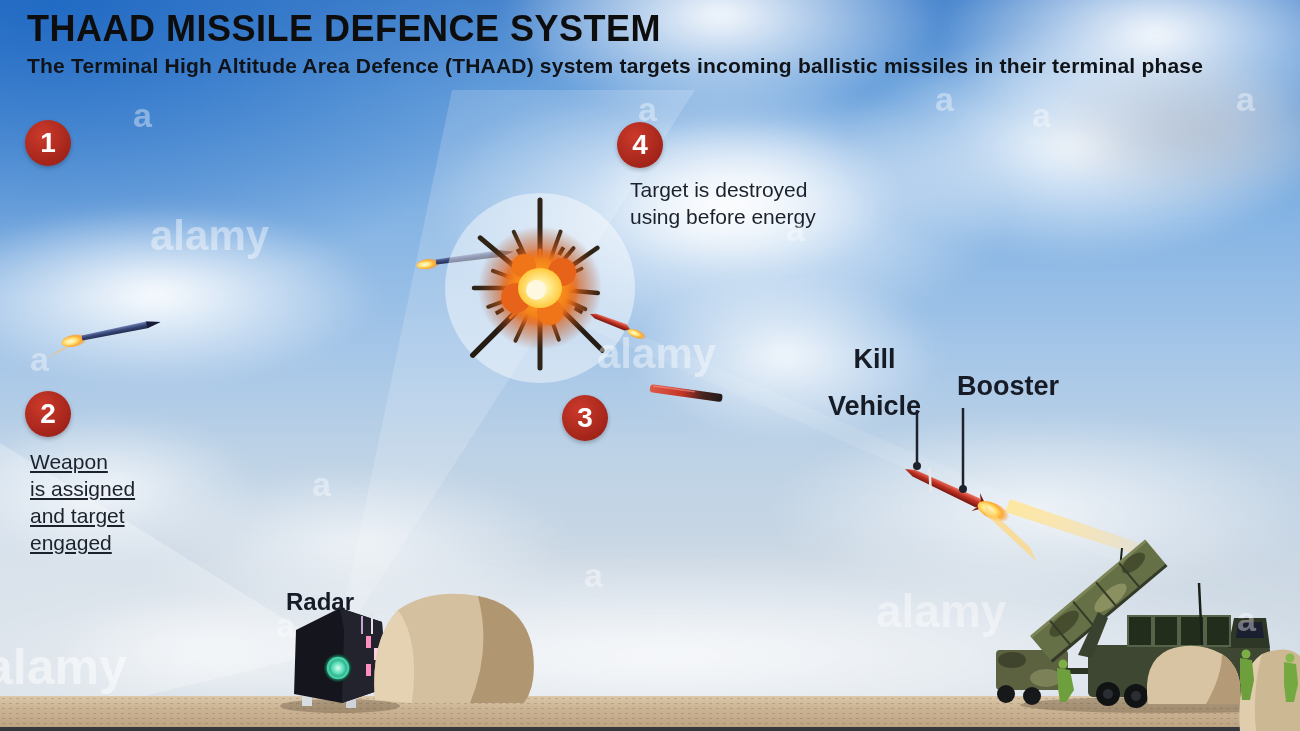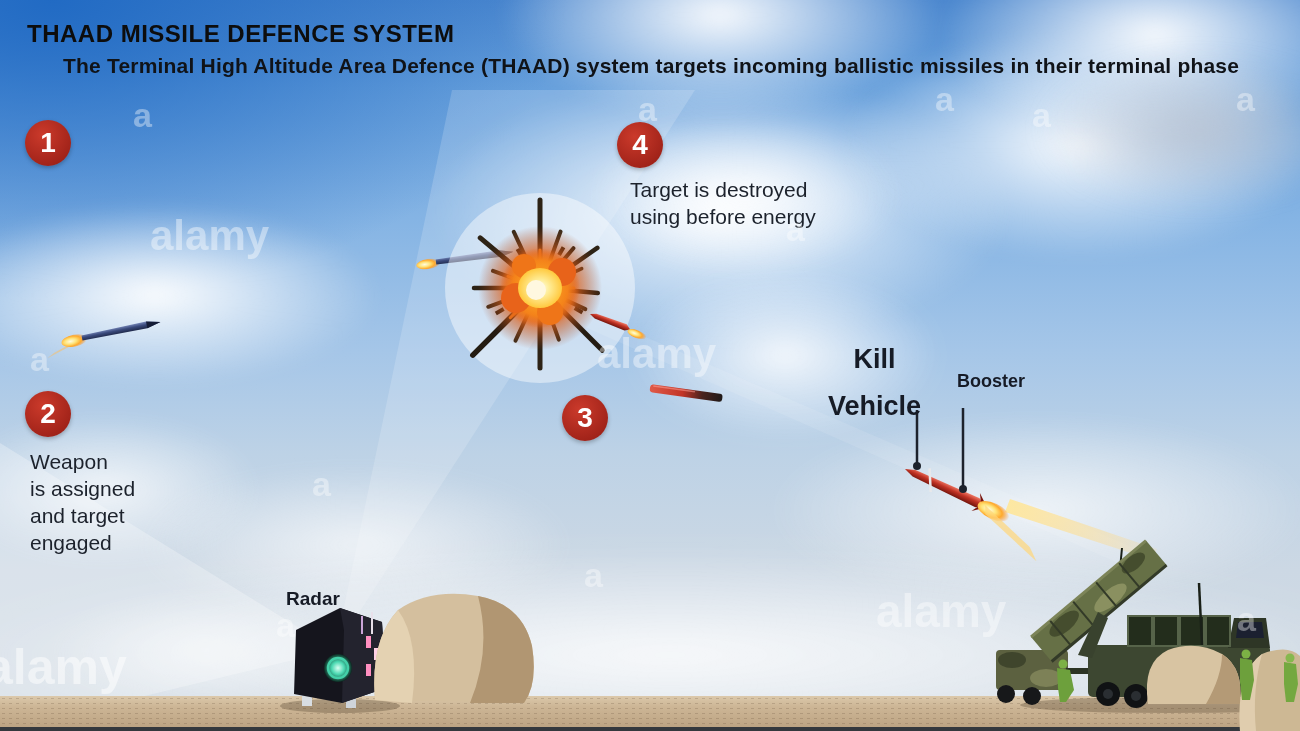--- a/index.html
+++ b/index.html
@@ -40,40 +40,40 @@
   
   .ground{left:0;top:696px;width:1300px;height:35px;
     background:linear-gradient(180deg,#dcc9ab 0%,#cdb696 30%,#b9a07f 100%);}
   .ground:after{content:"";position:absolute;inset:0;
     background-image:radial-gradient(rgba(92,72,50,.22) 1px,transparent 1.4px);
     background-size:7px 5px;}
   .bottom-bar{left:0;top:727px;width:1300px;height:4px;background:#34383d;}
   
   svg.scene{left:0;top:0;}
   
-  .title{left:27px;top:20px;font-size:24px;font-weight:bold;color:#0d0d0d;letter-spacing:.5px;}
-  .subtitle{left:27px;top:54px;font-size:21px;font-weight:bold;color:#101318;letter-spacing:.2px;margin-left:36px;}
+  .title{left:27px;top:8px;font-size:36px;font-weight:bold;color:#0d0d0d;letter-spacing:.5px;}
+  .subtitle{left:27px;top:54px;font-size:21px;font-weight:bold;color:#101318;letter-spacing:.2px;}
   
   .badge{width:46px;height:46px;border-radius:50%;
     background:radial-gradient(circle at 38% 32%,#cb3a2b,#a3241a 70%,#8e1d14);
     color:#fff;font-size:28px;font-weight:bold;text-align:center;line-height:46px;
     box-shadow:0 2px 4px rgba(0,0,0,.25);}
   .b1{left:25px;top:120px;} .b2{left:25px;top:391px;}
   .b3{left:562px;top:395px;} .b4{left:617px;top:122px;}
   .step-text{font-size:21px;line-height:27px;color:#1c222c;white-space:pre-line;}
   .t1{left:30px;top:176px;width:210px;}
-  .t2{left:30px;top:448px;width:210px;}
+  .t2{left:30px;top:448px;width:210px;text-decoration:underline;}
   .t3{left:560px;top:452px;width:240px;}
   .t4{left:630px;top:176px;width:260px;}
   
   .scene-label{font-weight:bold;color:#161b26;white-space:pre-line;}
   .kv-label{left:828px;top:336px;font-size:27px;line-height:47px;text-align:center;}
-  .booster-label{left:957px;top:371px;font-size:18px;}
+  .booster-label{left:957px;top:371px;font-size:27px;}
   .launcher-label{left:1066px;top:476px;font-size:26px;}
-  .radar-label{left:286px;top:588px;font-size:19px;}
+  .radar-label{left:286px;top:588px;font-size:24px;}
   
   .wm{color:rgba(255,255,255,.42);font-weight:bold;pointer-events:none;}
   .wm-big{font-size:42px;}
   .wm1{left:150px;top:212px;} .wm2{left:597px;top:330px;}
   .wm3{left:-15px;top:638px;font-size:50px;color:rgba(255,255,255,.5);}
   .wm4{left:876px;top:584px;font-size:46px;}
   .wm-a{font-size:34px;color:rgba(255,255,255,.38);}
   .a1{left:133px;top:96px;}  .a2{left:638px;top:90px;}  .a3{left:935px;top:80px;}
   .a4{left:1236px;top:80px;} .a5{left:1032px;top:96px;} .a6{left:786px;top:210px;}
   .a7{left:30px;top:340px;}  .a8{left:312px;top:465px;} .a9{left:584px;top:556px;}

